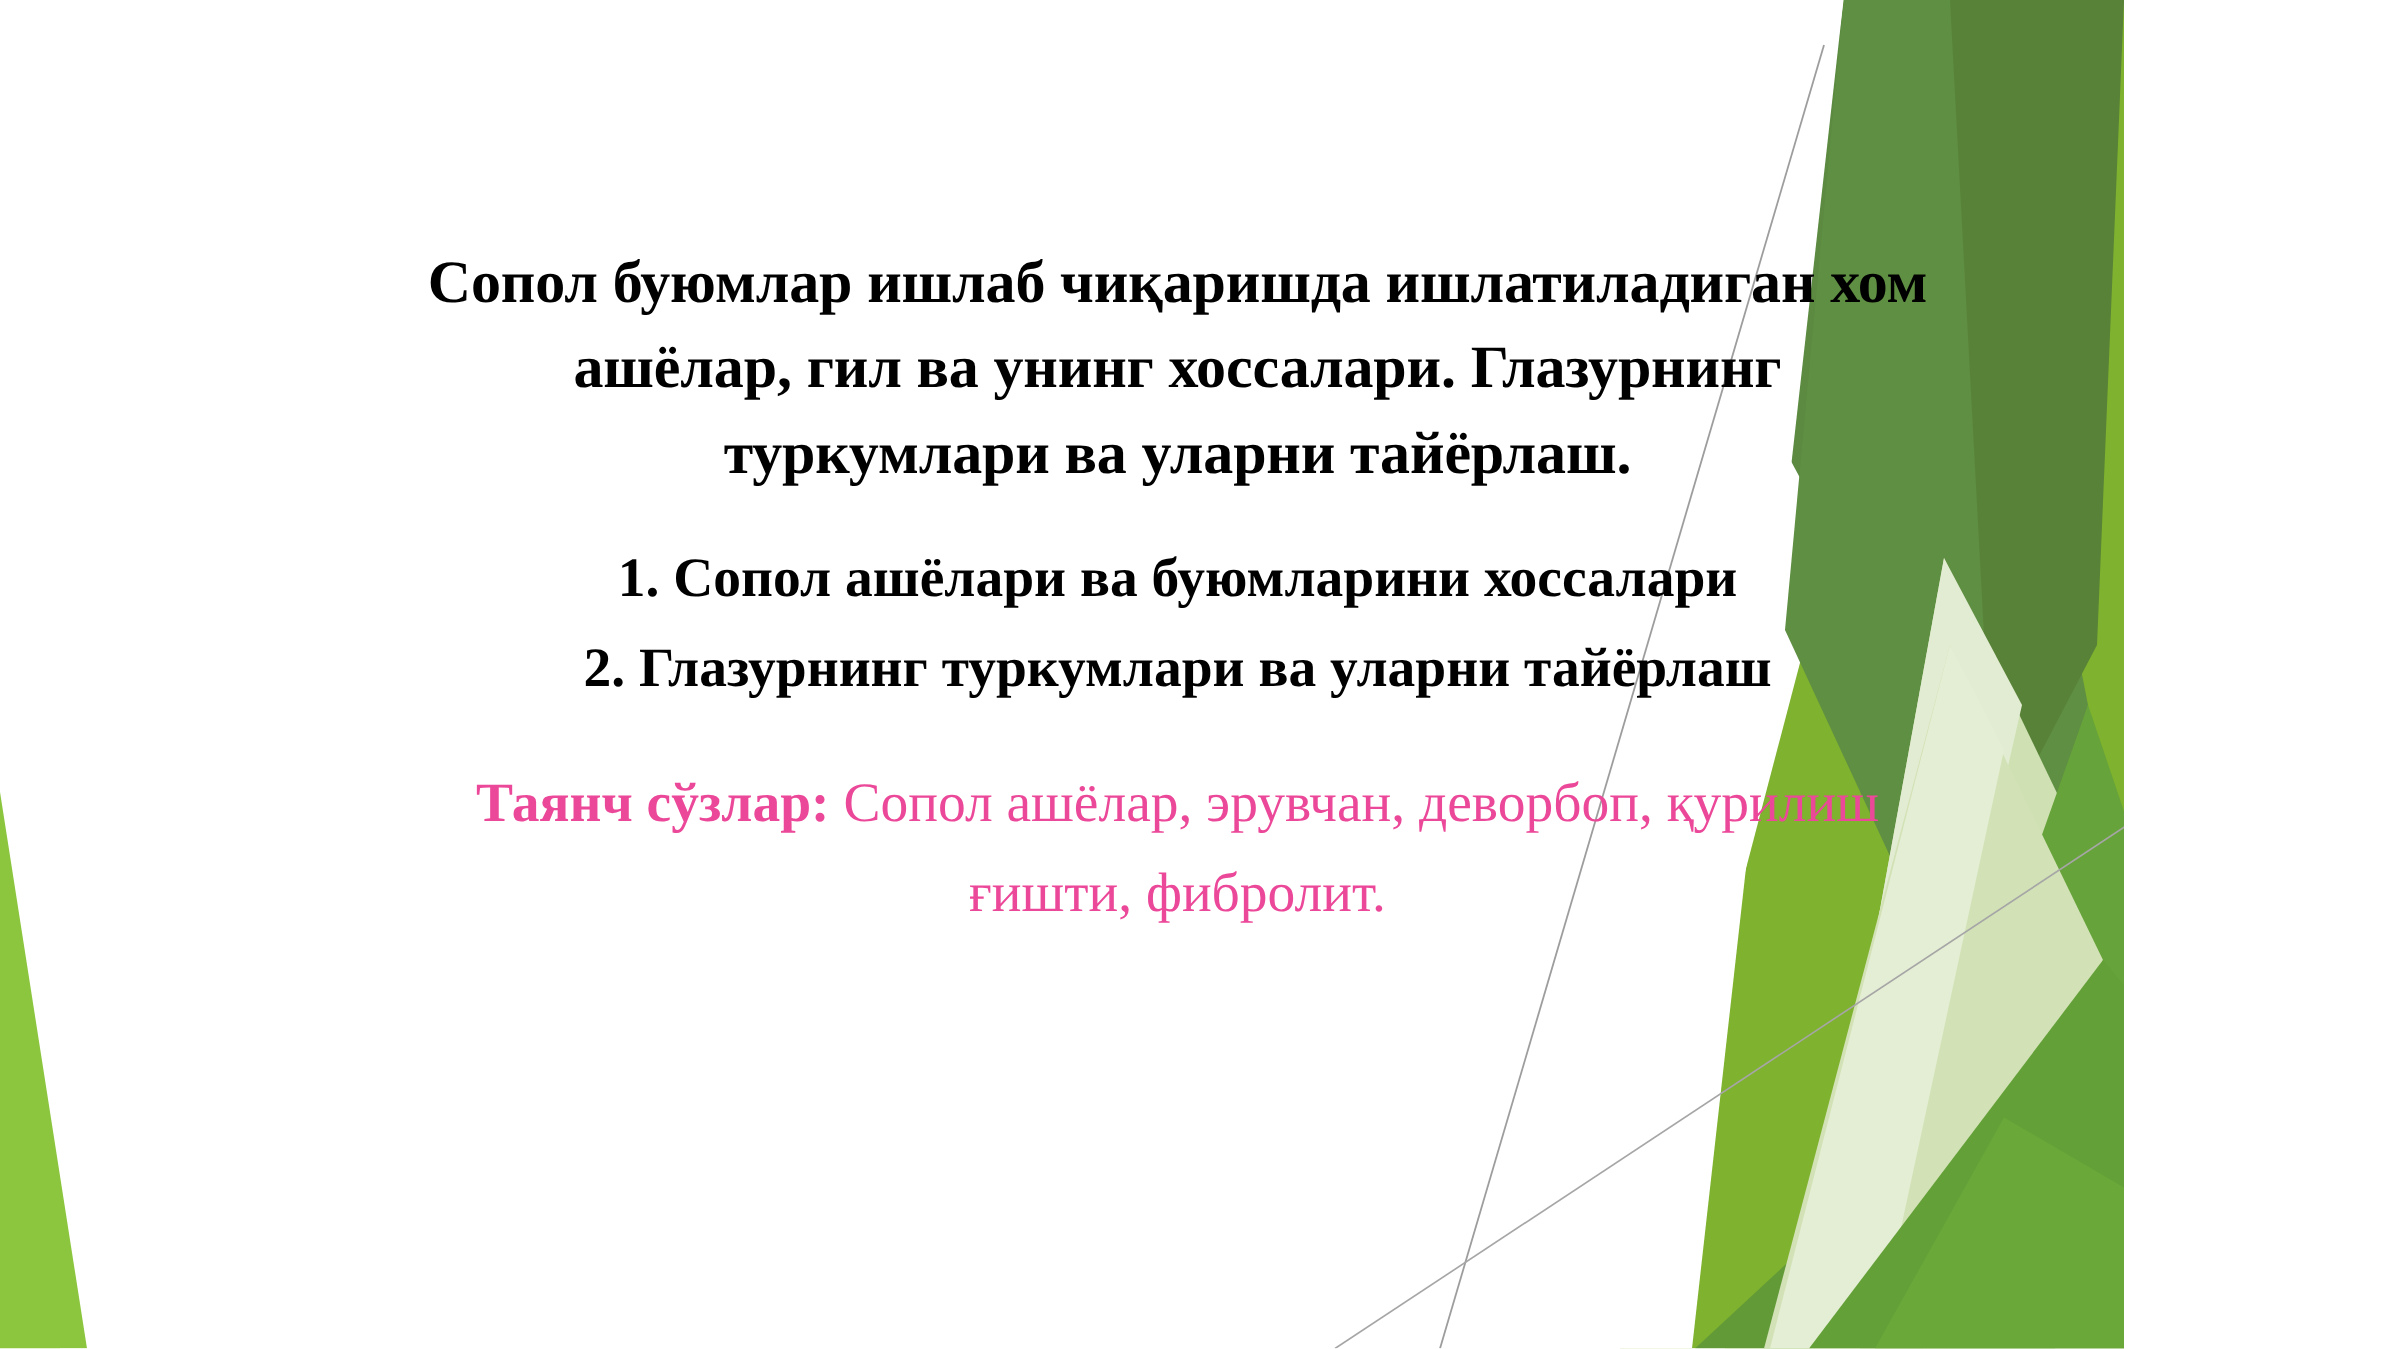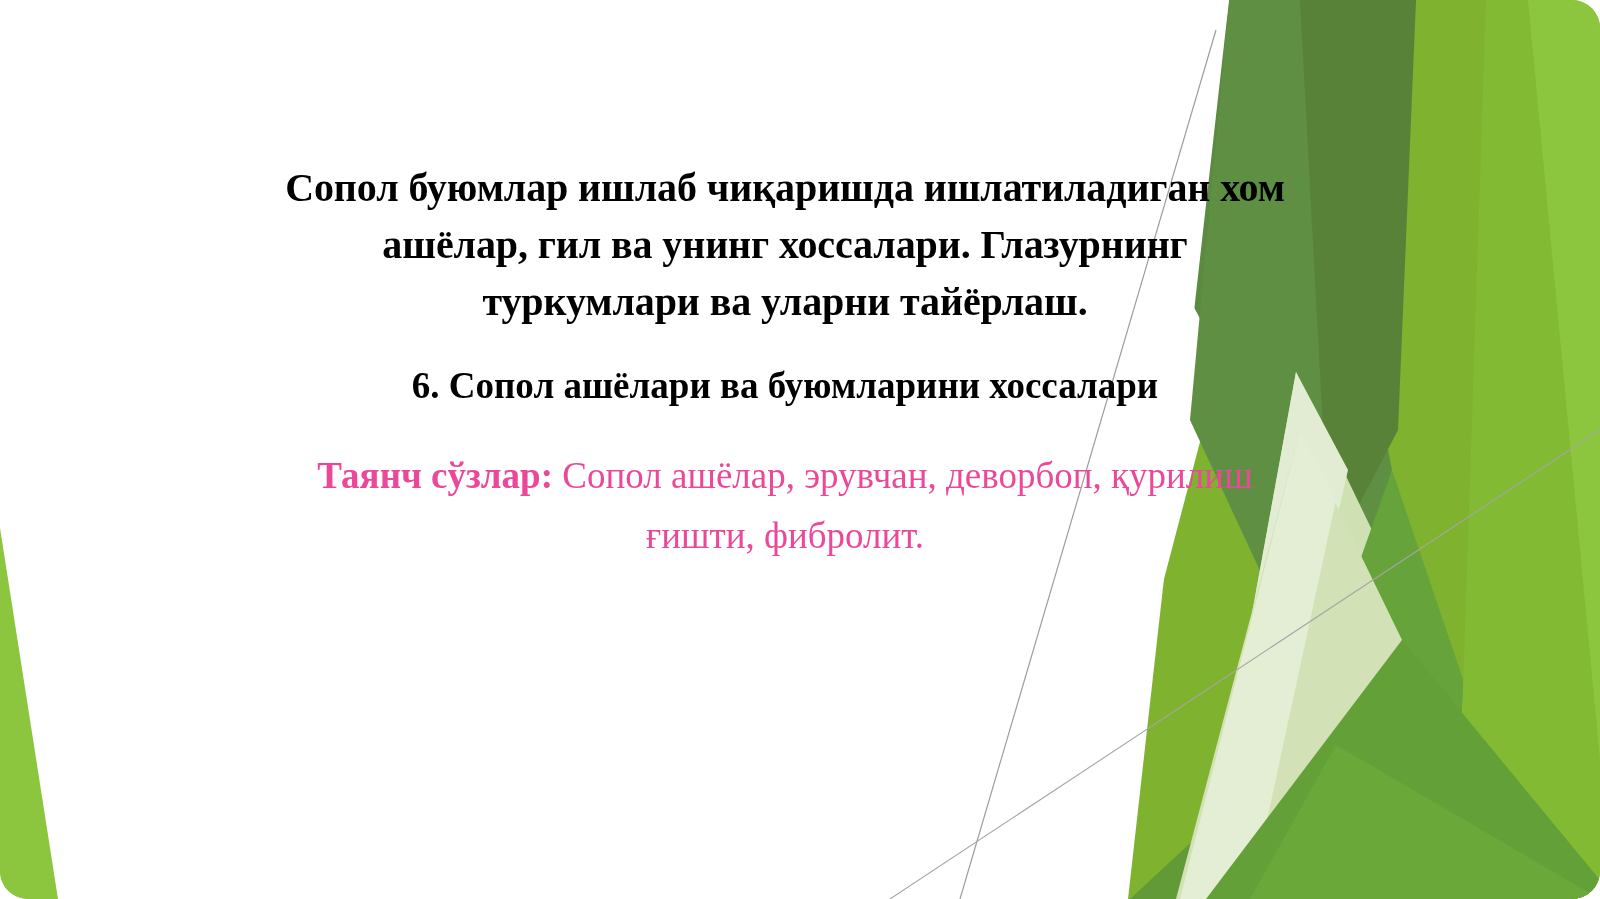--- a/index.html
+++ b/index.html
@@ -3,26 +3,25 @@
 <meta charset="utf-8">
 <title>Slide</title>
 <style>
   html, body {
     margin: 0;
     padding: 0;
     background: #ffffff;
   }
   #slide {
     position: relative;
-    width: 1600px;
+    width: 1416px;
     height: 899px;
     background: #ffffff;
     overflow: hidden;
     font-family: "Liberation Serif", "DejaVu Serif", serif;
-    border-radius: 28px;
   }
 
   
   #bg-decor {
     position: absolute;
     inset: 0;
     width: 1600px;
     height: 899px;
     pointer-events: none;
   }
@@ -123,21 +122,22 @@
     <polygon points="0,528 0,899 58,899" fill="#8cc63e"></polygon>
 
     <polygon points="0,560 0,899 40,899" fill="#8cc63e"></polygon>
   </svg>
 
   <div id="content">
 
     <div class="title-block">Сопол буюмлар ишлаб чиқаришда ишлатиладиган хом ашёлар, гил ва унинг хоссалари. Глазурнинг туркумлари ва уларни тайёрлаш.</div>
 
     <div class="list-block">
-      <div class="list-item">6. Сопол ашёлари ва буюмларини хоссалари</div>
+      <div class="list-item">1. Сопол ашёлари ва буюмларини хоссалари</div>
+      <div class="list-item">2. Глазурнинг туркумлари ва уларни тайёрлаш</div>
     </div>
 
     <div class="keywords-block">
       <span class="kw-label">Таянч сўзлар:</span>
       <span class="kw-value">Сопол ашёлар, эрувчан, деворбоп, қурилиш ғишти, фибролит.</span>
     </div>
 
   </div>
 
 </div>

